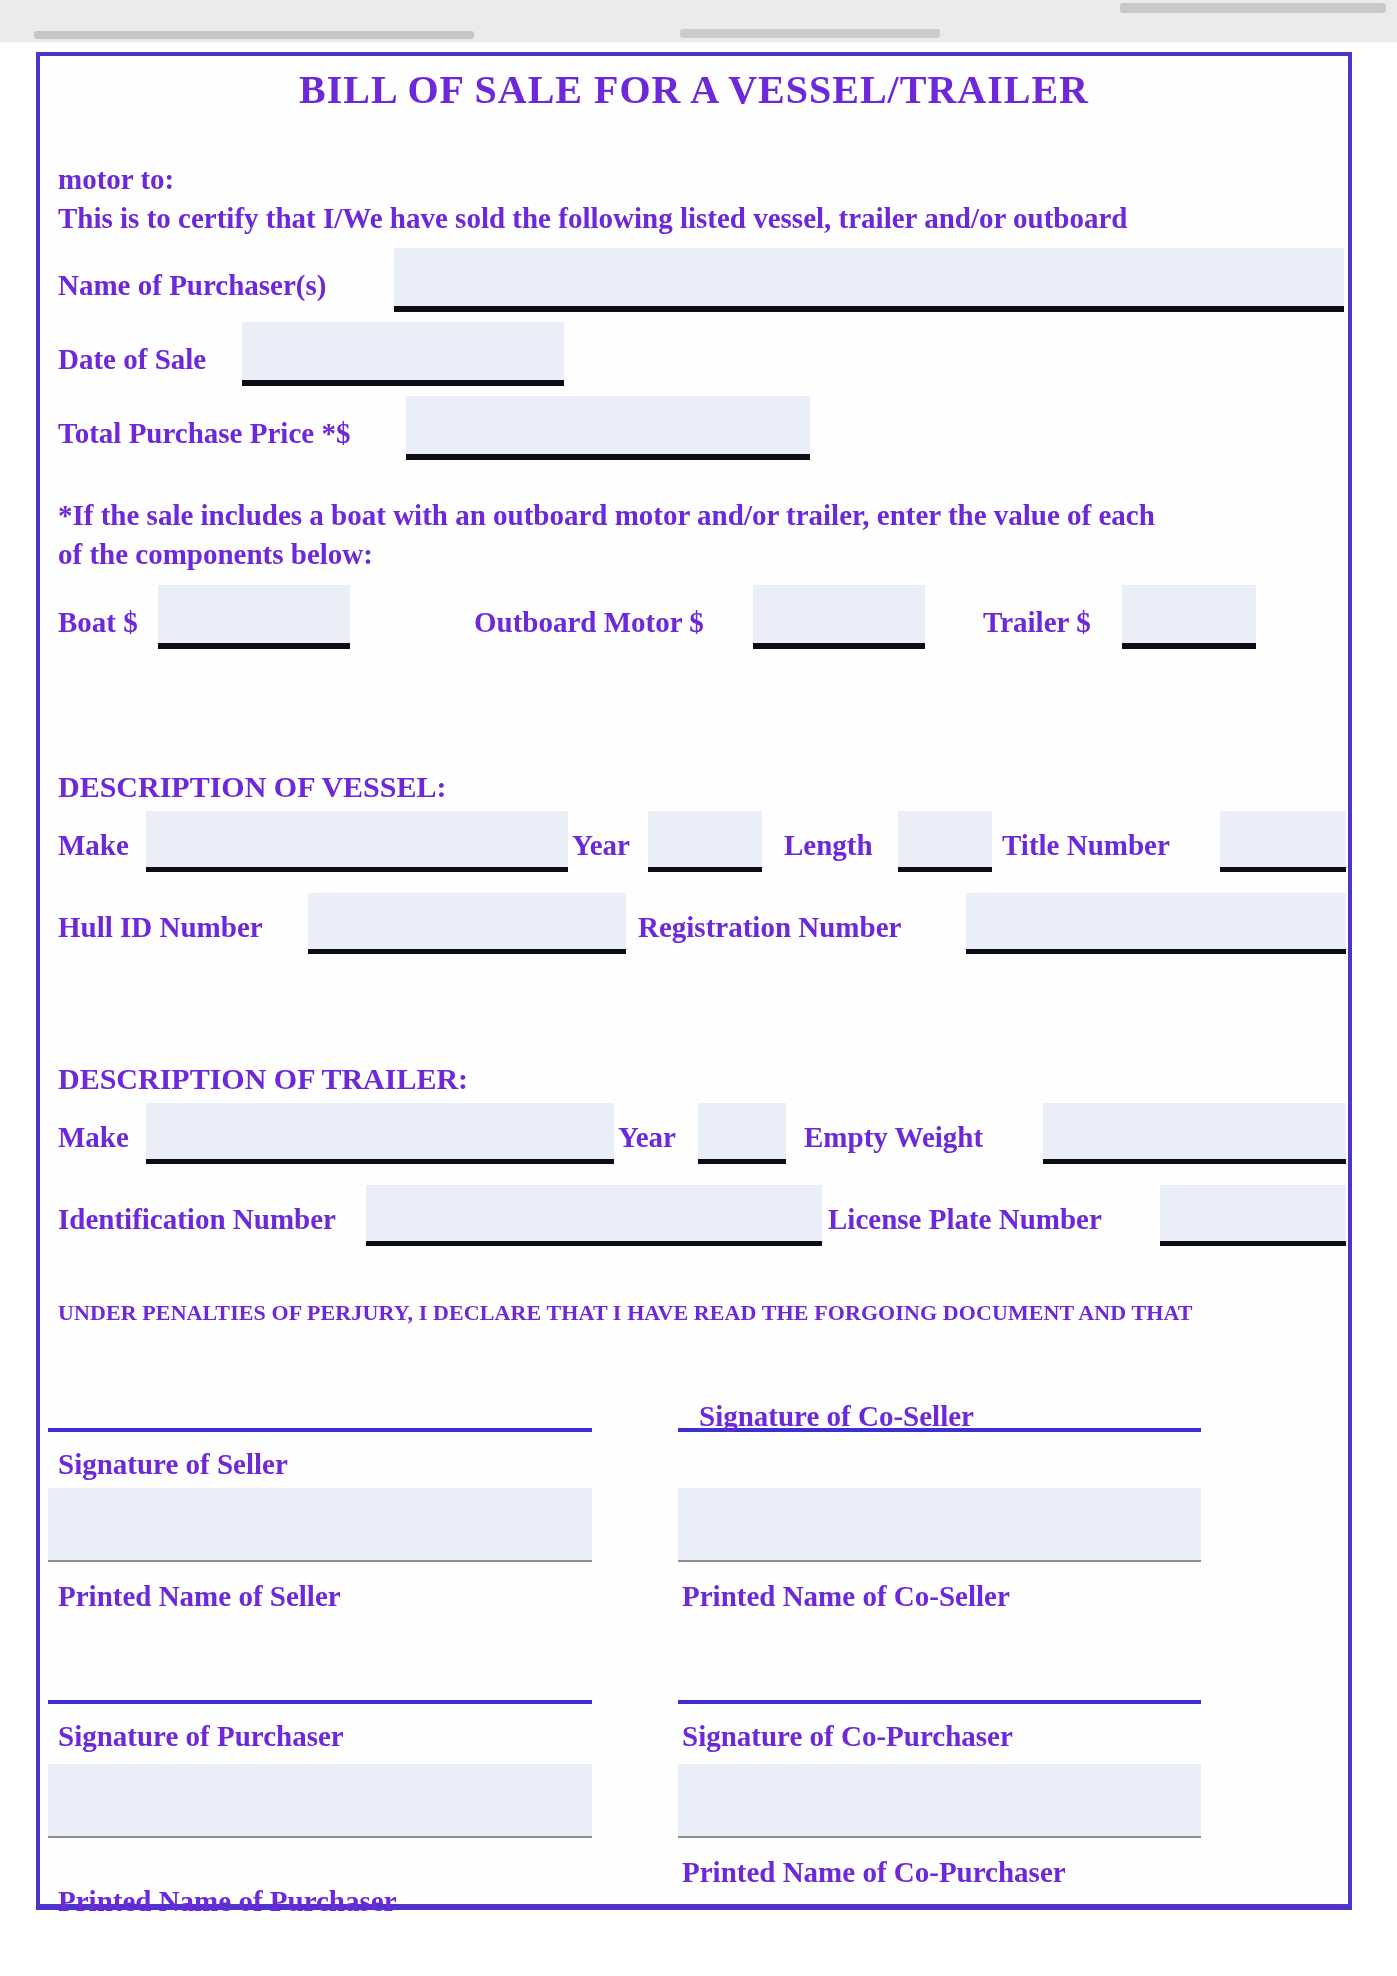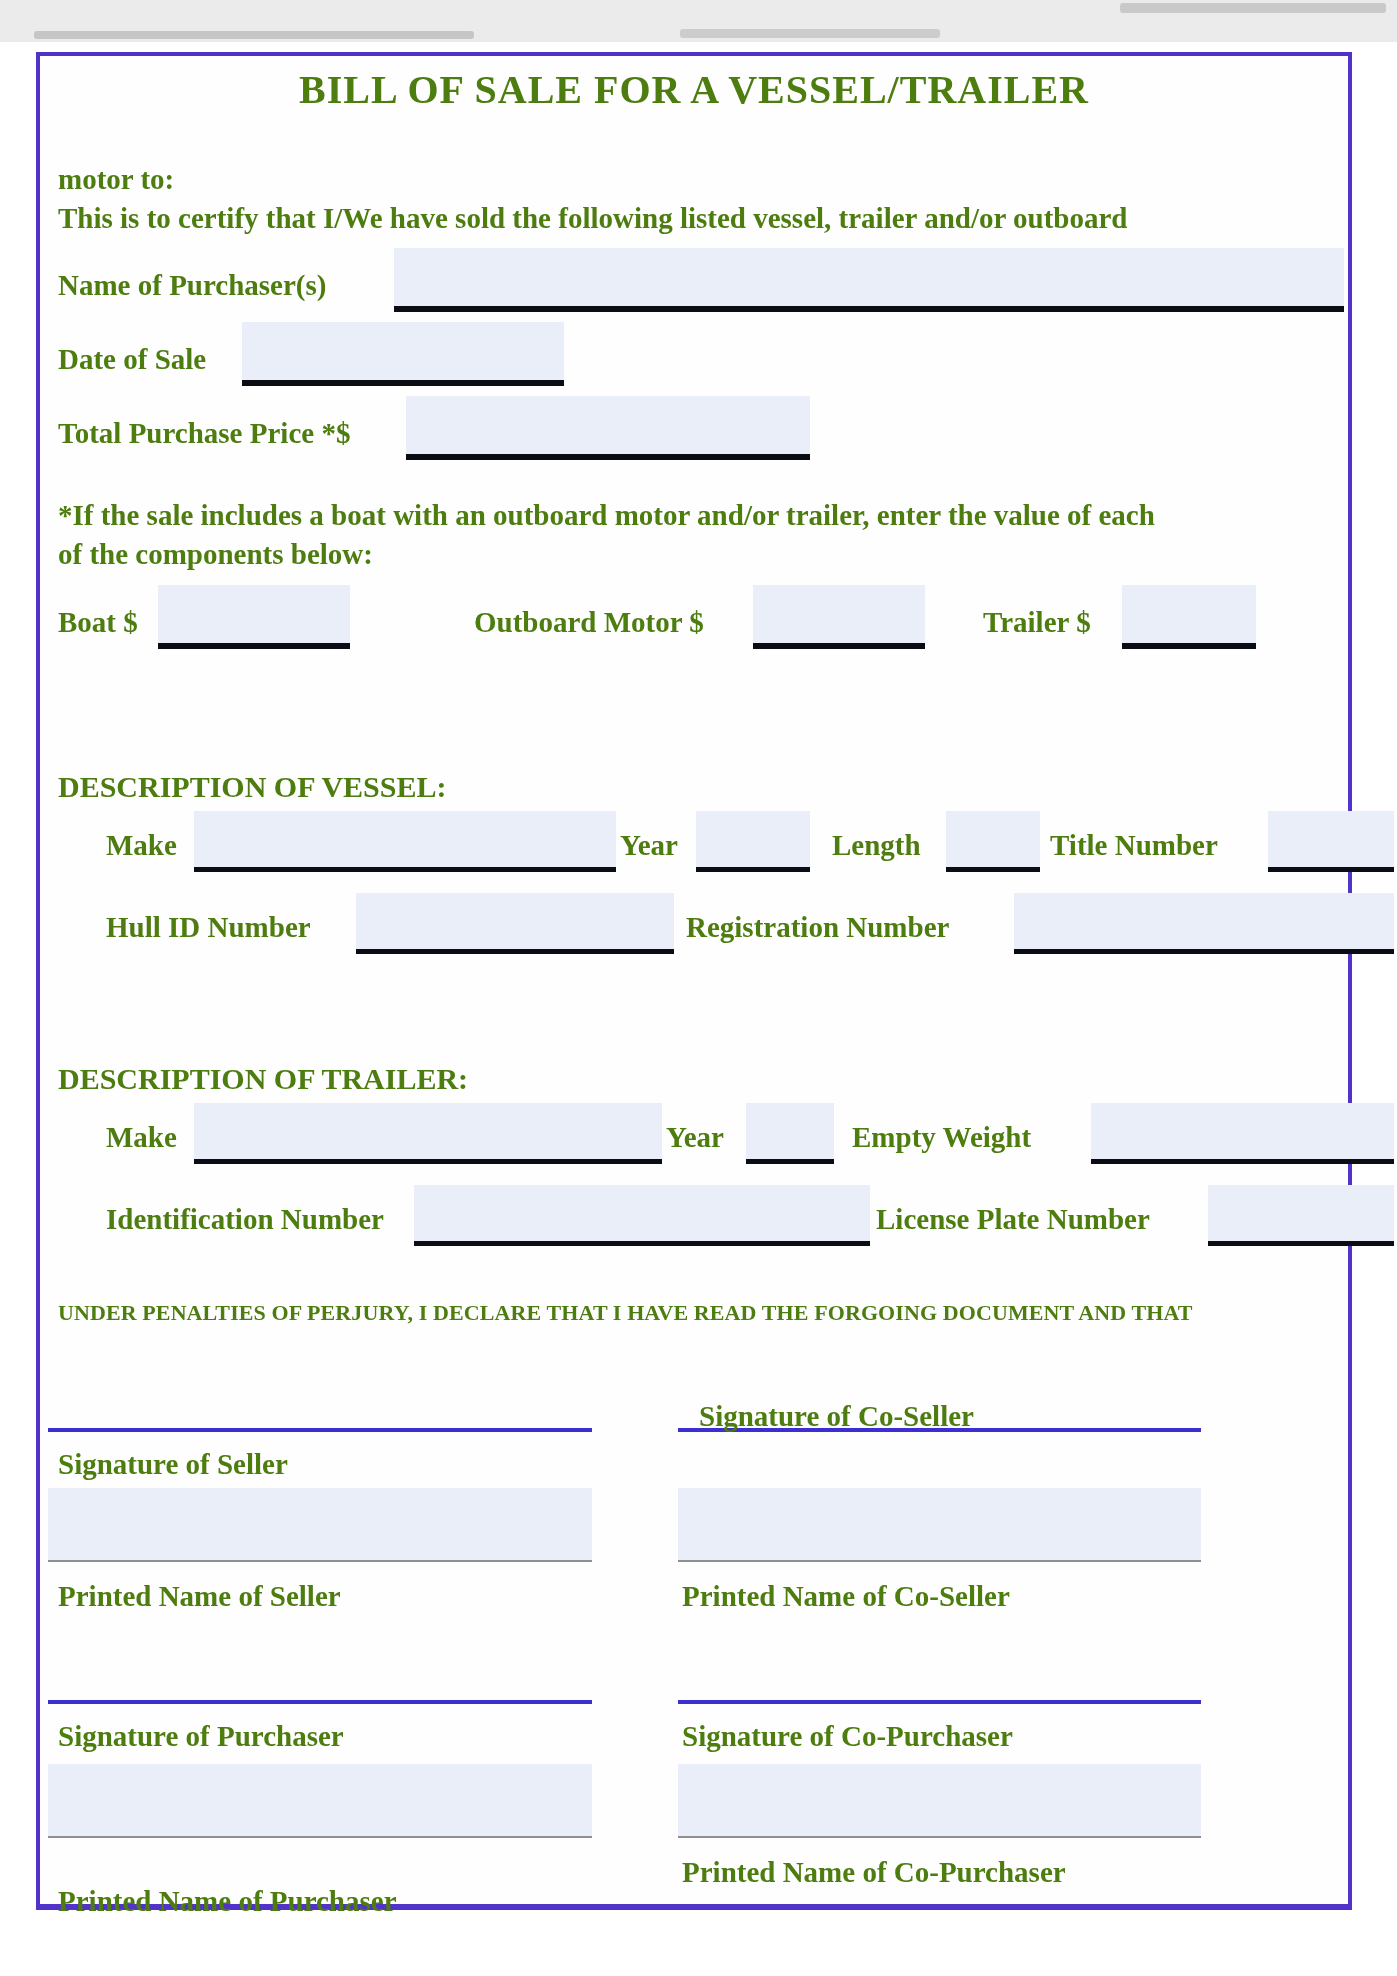--- a/index.html
+++ b/index.html
@@ -2,21 +2,21 @@
 <html><head>
 <meta charset="utf-8">
 <style>
   html,body{margin:0;padding:0;background:#ffffff;}
   .sheet{
     position:relative;
     width:1397px;height:1976px;
     background:#ffffff;
     font-family:"Liberation Serif","DejaVu Serif",serif;
     font-weight:700;
-    color:#4d7c0f;
+    color:#6d28d9;
     overflow:hidden;
   }
   .scan-strip{position:absolute;left:0;top:0;width:1397px;height:42px;background:#ebebeb;}
   .smudge{position:absolute;background:#9a9a9a;border-radius:3px;}
   .form{
     position:absolute;left:36px;top:52px;
     width:1308px;height:1848px;
     border:4px solid #5233c9;
     border-bottom-width:6px;
     background:#fefefe;
@@ -27,21 +27,21 @@
   }
   .para{position:absolute;left:18px;font-size:29px;line-height:39px;}
   .para.small{font-size:22px;line-height:37px;letter-spacing:0.1px;}
   .heading{position:absolute;left:18px;font-size:30px;}
   .frow{position:absolute;left:0;width:100%;height:66px;}
   .frow .lbl{position:absolute;bottom:10px;font-size:29px;white-space:nowrap;}
   .frow .fill{
     position:absolute;bottom:0;height:58px;
     background:#e9eef9;border-bottom:6px solid #0c0c14;
   }
-  .frow.thin{height:64px;margin-left:48px;}
+  .frow.thin{height:64px;}
   .frow.thin .fill{height:56px;border-bottom-width:5px;}
   .sigline{position:absolute;height:4px;background:#3d2ed2;}
   .siglbl{position:absolute;font-size:29px;white-space:nowrap;}
   .pbox{position:absolute;height:72px;background:#e9eef9;border-bottom:2px solid #8f8f8f;}
 </style>
 </head>
 <body>
 
 <div class="sheet">
 

